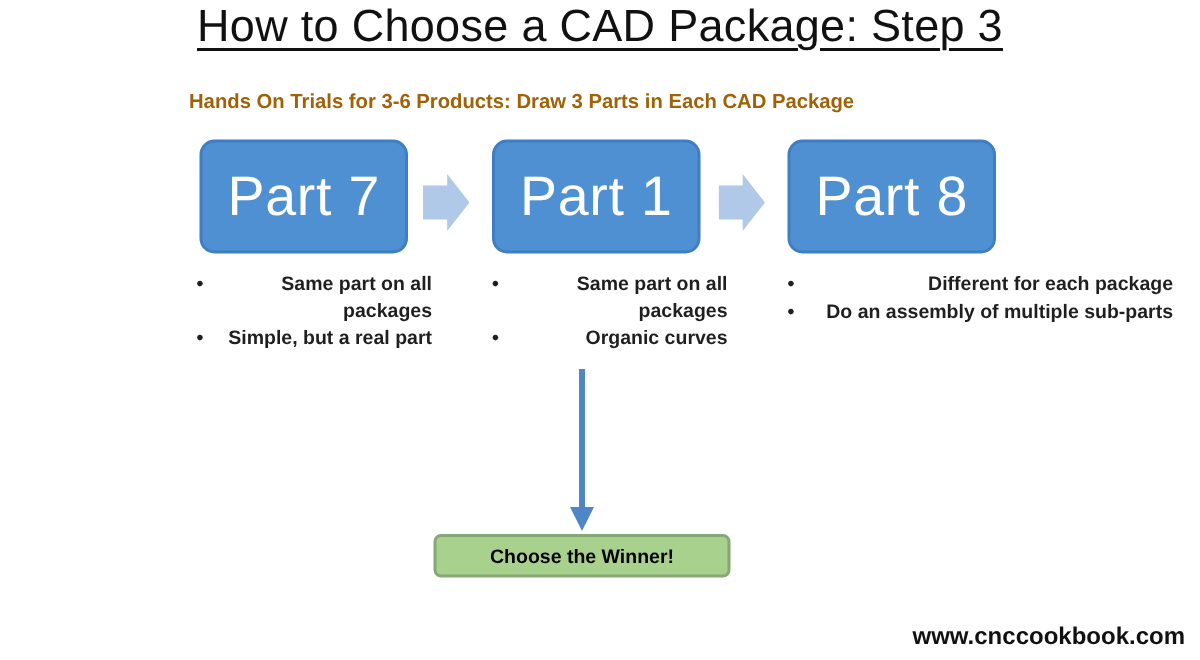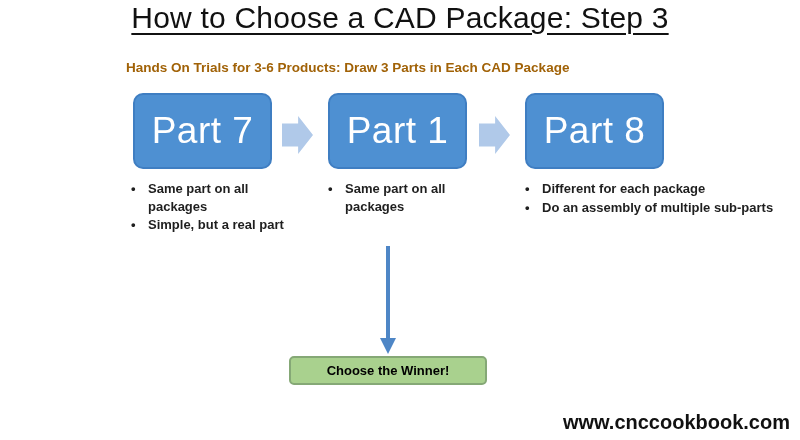--- a/index.html
+++ b/index.html
@@ -55,42 +55,42 @@
   .block-arrow.a1{left:282px;}
   .block-arrow.a2{left:479px;}
   ul.bullets{
     position:absolute;top:180px;
     margin:0;padding:0;list-style:none;
     font-size:13px;font-weight:700;line-height:17.5px;color:#1f1f1f;
   }
   ul.bullets.l1{left:128px;width:160px;}
   ul.bullets.l2{left:325px;width:160px;}
   ul.bullets.l3{left:522px;width:260px;}
-  ul.bullets li{position:relative;padding-left:20px;margin:0 0 1px 0;}
+  ul.bullets li{position:relative;padding-left:20px;margin:0 0 1px 0;text-align:right;}
   ul.bullets li::before{
     content:"\2022";
     position:absolute;left:3px;top:0;
     font-size:13px;
   }
   .down-arrow{
     position:absolute;left:378px;top:246px;width:20px;height:110px;
     color:var(--arrow-blue);
   }
   .winner-box{
     position:absolute;left:289px;top:356px;width:198px;height:29px;
     box-sizing:border-box;
     background:var(--winner-fill);
     border:2px solid var(--winner-border);
     border-radius:5px;
     display:flex;align-items:center;justify-content:center;
     color:#000000;font-size:13px;font-weight:700;
   }
   .footer-url{
     position:absolute;right:10px;bottom:6px;
-    font-size:20px;font-weight:700;color:#111;
+    font-size:16px;font-weight:700;color:#111;
   }
 </style>
 </head>
 <body>
 
 <div class="slide">
 
   <div class="title">How to Choose a CAD Package: Step 3</div>
 
   <div class="subtitle">Hands On Trials for 3-6 Products: Draw 3 Parts in Each CAD Package</div>
@@ -106,20 +106,21 @@
   <div class="step-box b3">
     <span>Part 8</span>
   </div>
 
   <ul class="bullets l1">
     <li>Same part on all packages</li>
     <li>Simple, but a real part</li>
   </ul>
   <ul class="bullets l2">
     <li>Same part on all packages</li>
+    <li>Organic curves</li>
   </ul>
   <ul class="bullets l3">
     <li>Different for each package</li>
     <li>Do an assembly of multiple sub-parts</li>
   </ul>
 
   <svg class="down-arrow" viewBox="0 0 20 110" xmlns="http://www.w3.org/2000/svg">
     <line x1="10" y1="0" x2="10" y2="94" stroke="currentColor" stroke-width="4"></line>
     <polygon points="2,92 18,92 10,108" fill="currentColor"></polygon>
   </svg>

